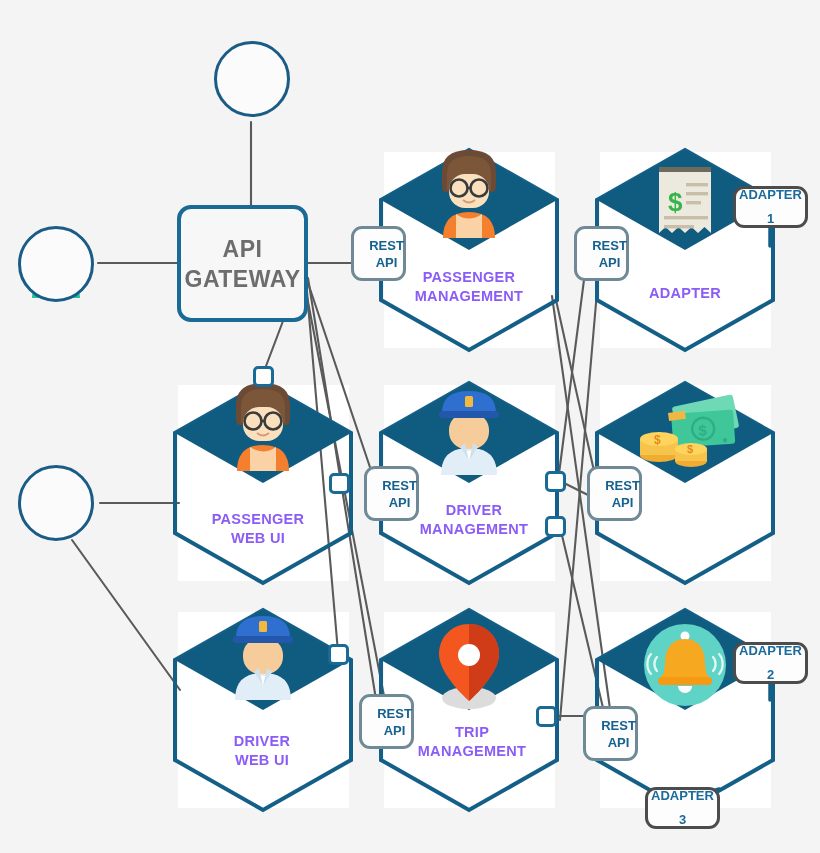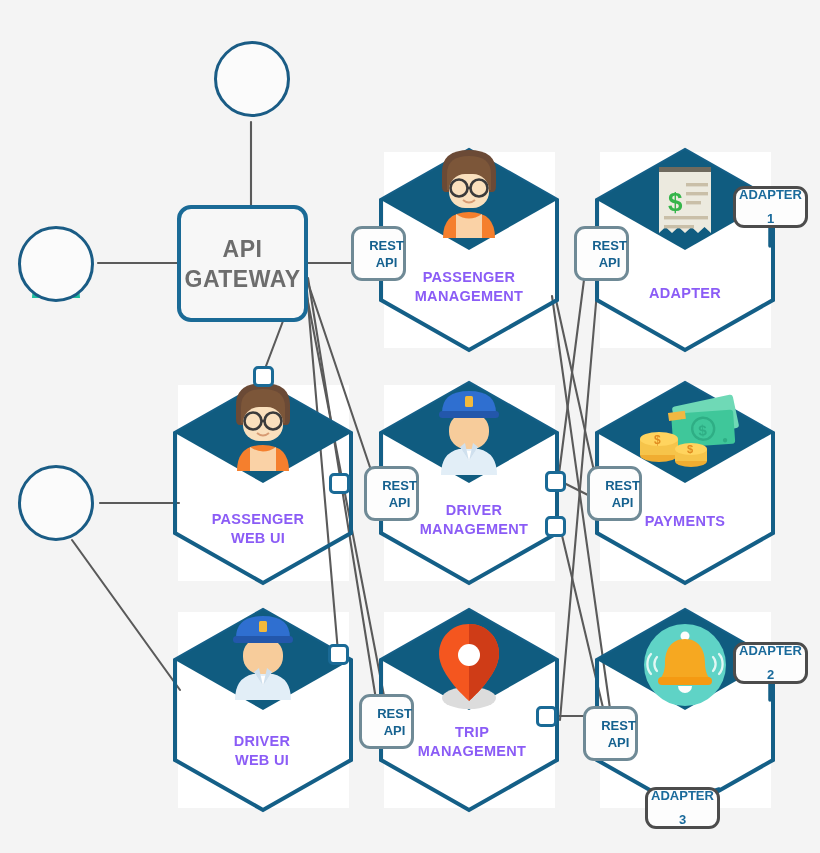--- a/index.html
+++ b/index.html
@@ -377,21 +377,20 @@
 GATEWAY</div>
 
     <div class="hex-label" style="left:469px;top:268px;width:172px;">PASSENGER
 MANAGEMENT</div>
     <div class="hex-label" style="left:685px;top:284px;width:172px;">ADAPTER</div>
 
     <div class="hex-label" style="left:258px;top:510px;width:172px;">PASSENGER
 WEB UI</div>
     <div class="hex-label" style="left:474px;top:501px;width:185px;">DRIVER
 MANAGEMENT</div>
-    <div class="hex-label" style="left:685px;top:512px;width:172px;">PAYMENTS</div>
 
     <div class="hex-label" style="left:262px;top:732px;width:172px;">DRIVER
 WEB UI</div>
     <div class="hex-label" style="left:472px;top:723px;width:180px;">TRIP
 MANAGEMENT</div>
 
     <div class="rest" style="left:351px;top:226px;width:55px;height:55px;">REST
 API</div>
     <div class="rest" style="left:574px;top:226px;width:55px;height:55px;">REST
 API</div>

